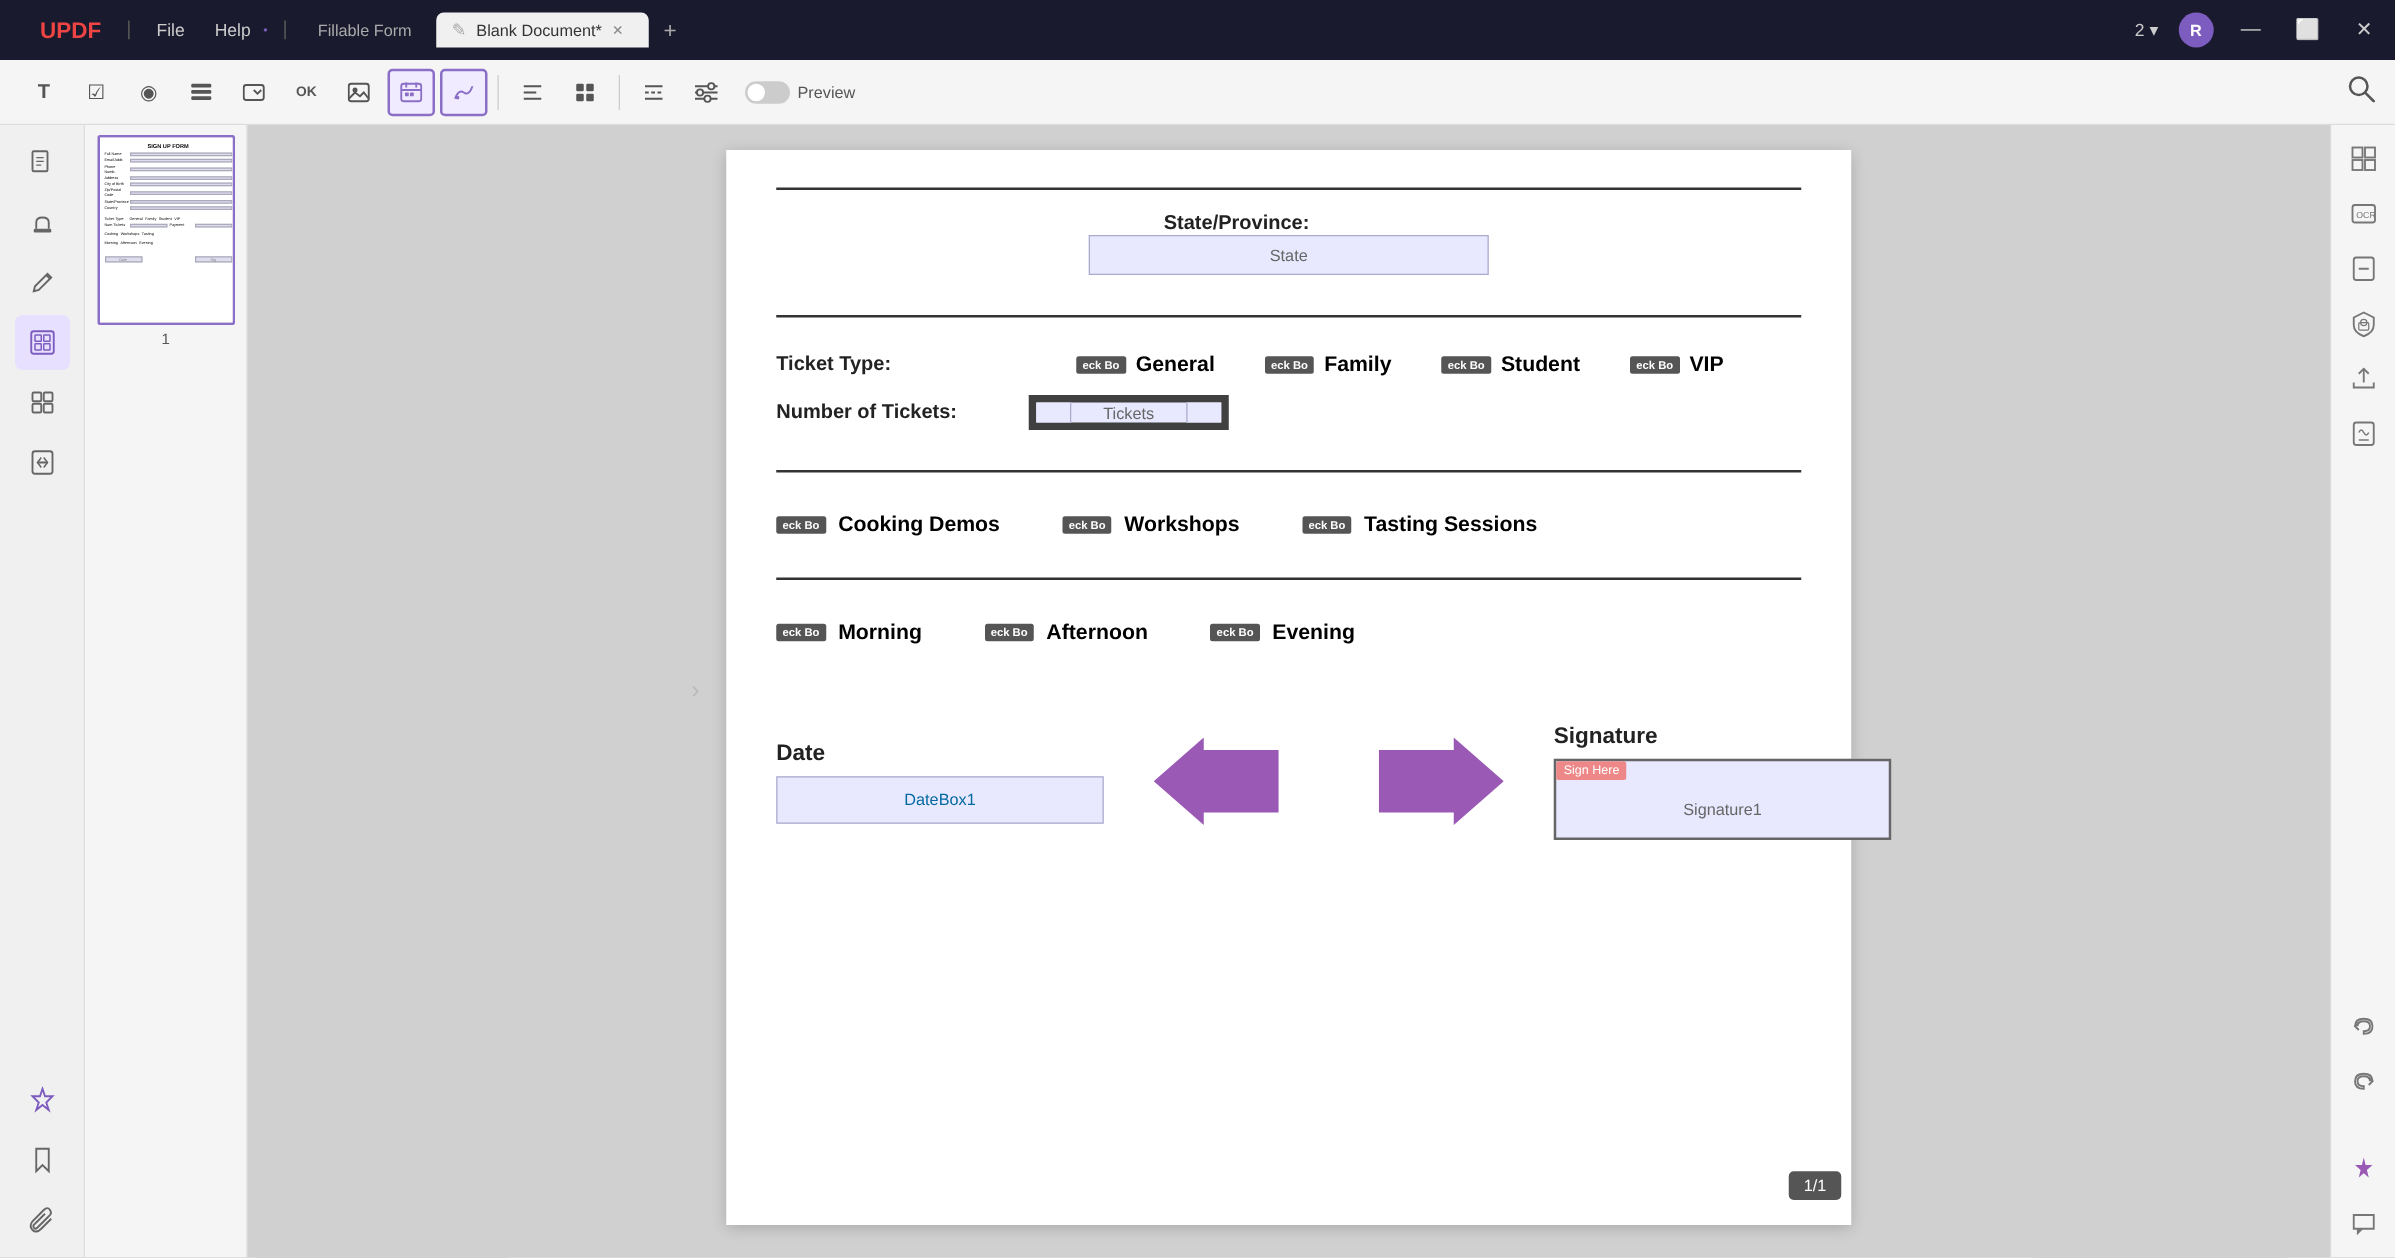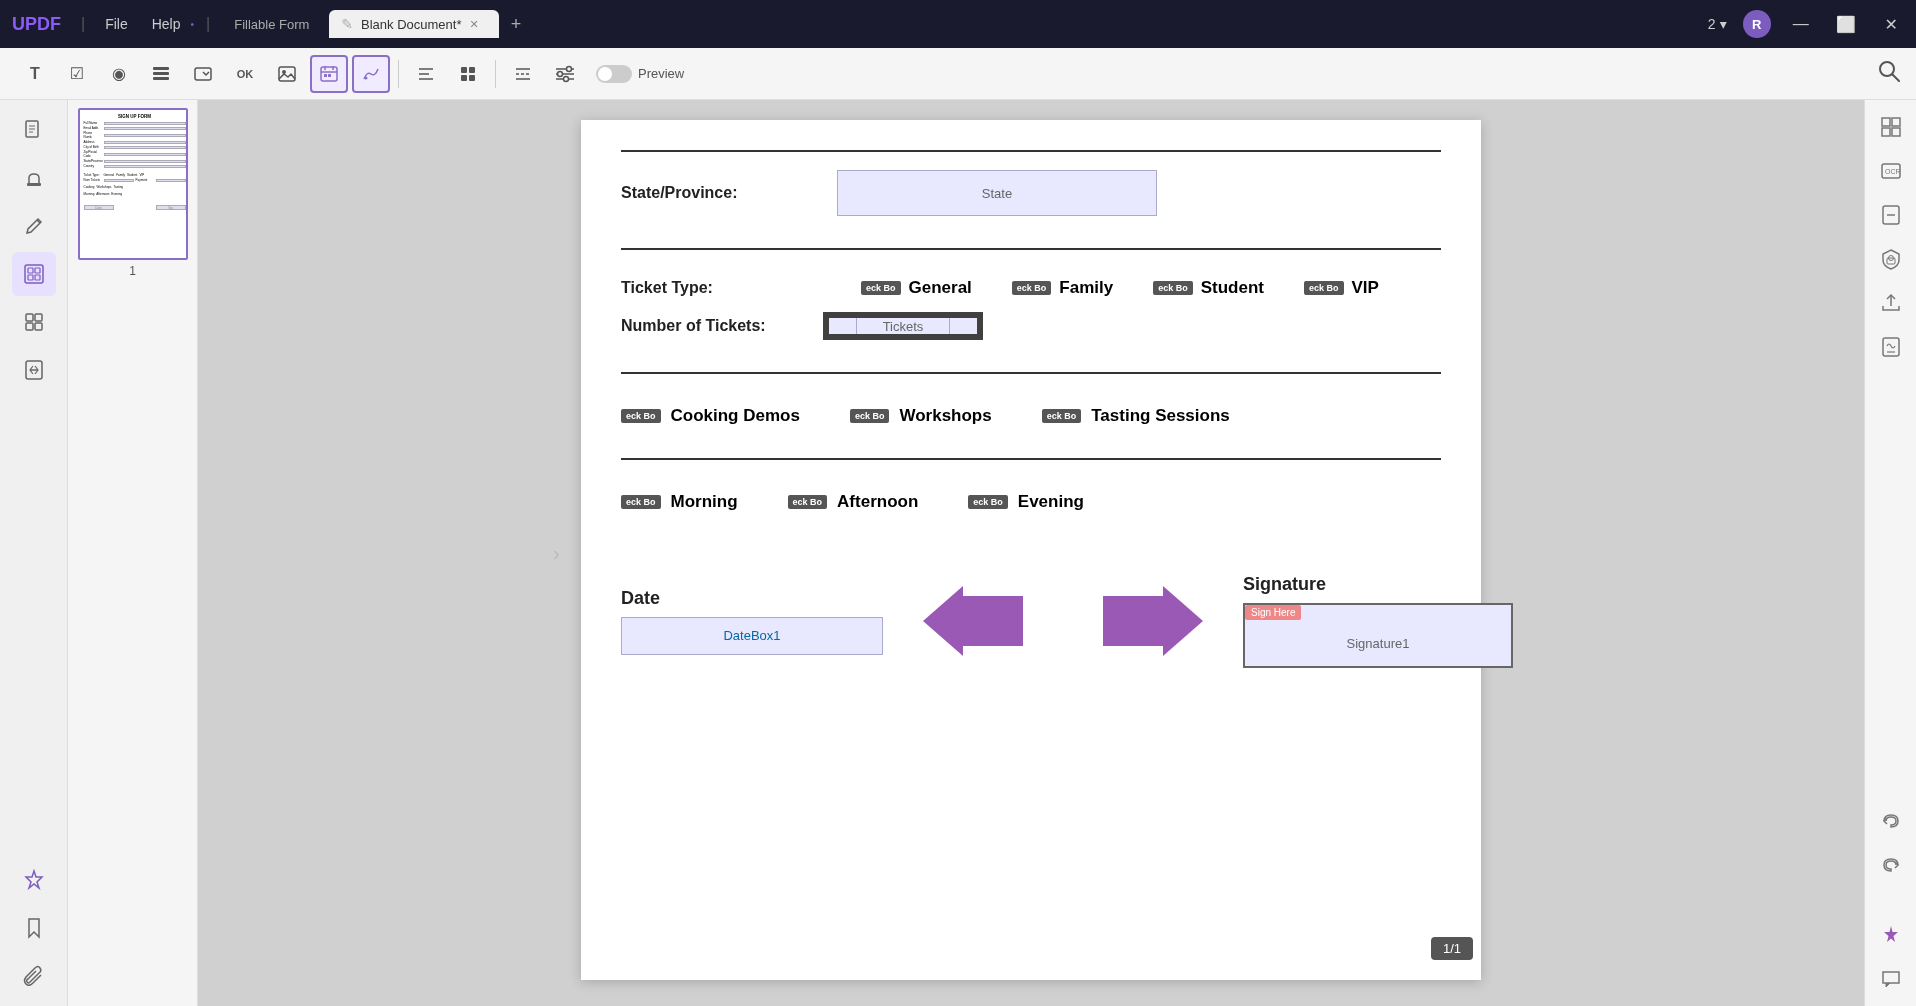--- a/index.html
+++ b/index.html
@@ -9,24 +9,25 @@
     .titlebar {
       height: 48px;
       background: #1a1a2e;
       display: flex;
       align-items: center;
       padding: 0 12px;
       gap: 8px;
       flex-shrink: 0;
     }
     .titlebar-logo {
-      color: #8b5cf6;
+      color: #ef4444;
       font-weight: bold;
       font-size: 18px;
       margin-right: 8px;
+      margin-left: 20px;
     }
     .titlebar-sep { color: #555; margin: 0 4px; }
     .titlebar-menu { color: #ccc; font-size: 14px; cursor: pointer; padding: 4px 8px; }
     .titlebar-tab-inactive {
       color: #aaa;
       font-size: 13px;
       padding: 6px 12px;
       cursor: pointer;
     }
     .titlebar-tab-active {
@@ -184,32 +185,32 @@
       padding: 30px 40px;
       position: relative;
     }
 
     
     .form-section { border-top: 2px solid #333; padding: 18px 0; }
     .form-row {
       display: flex;
       align-items: center;
       margin-bottom: 14px;
-      gap: 16px;
+      flex-direction: column;
     }
     .form-label {
       font-size: 16px;
       font-weight: 600;
       color: #222;
       min-width: 200px;
     }
     .form-field {
       background: #e8e8ff;
       border: 1px solid #aac;
-      height: 46px;
+      height: 32px;
       width: 320px;
       display: flex;
       align-items: center;
       justify-content: center;
       font-size: 13px;
       color: #555;
       position: relative;
     }
     .field-label-center {
       color: #666;

